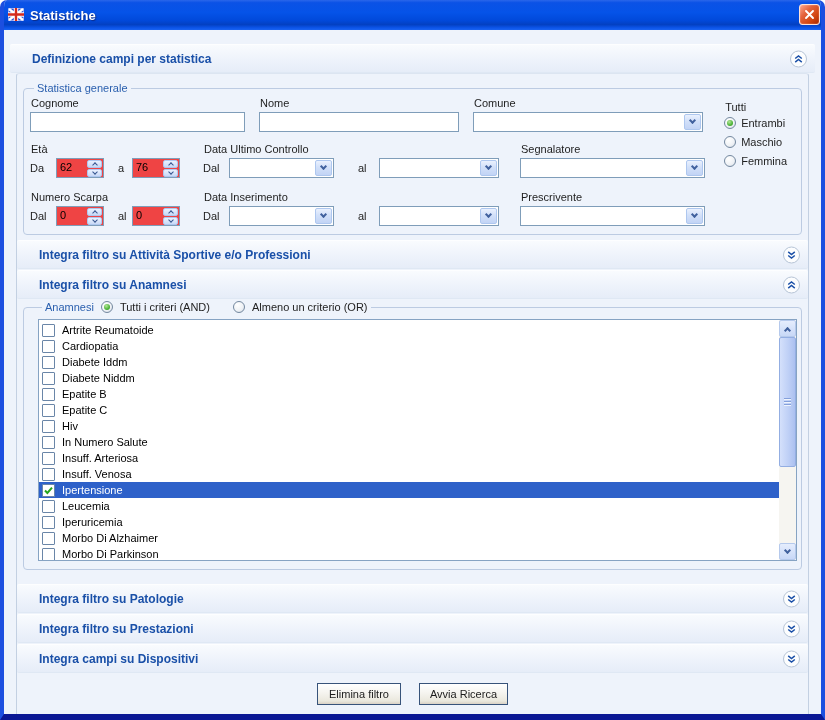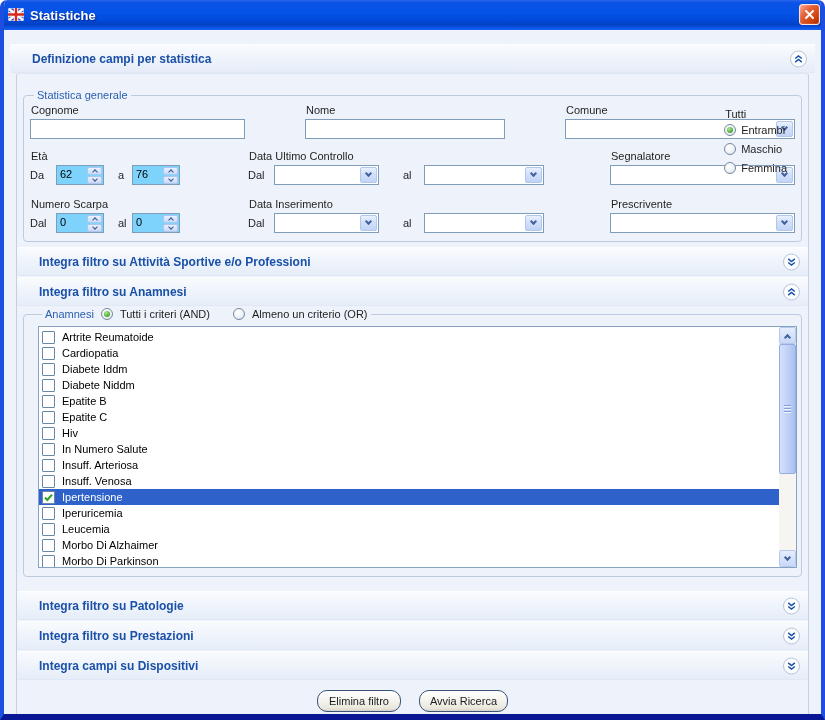--- a/index.html
+++ b/index.html
@@ -45,52 +45,52 @@
     display:flex;align-items:center;justify-content:center;cursor:pointer;padding:0;
   }
   .main-panel{
     margin:0 6px;background:#eef3fb;
     border:1px solid #c3d0e2;border-top-color:#dce5f1;border-radius:3px 3px 5px 5px;
     padding-bottom:12px;
   }
   
   fieldset.group{
     border:1px solid #bccbe2;border-radius:4px;
-    margin:15px 6px 0 6px;padding:0 6px 8px 6px;
+    margin:8px 6px 0 6px;padding:0 6px 8px 6px;
   }
   fieldset.group legend{color:#2a5fae;font-size:11px;padding:0 3px;margin-left:4px;}
   .field-label{font-size:11px;color:#1e1e1e;margin:0 0 2px 1px;height:14px;line-height:14px;}
   .inline-label{font-size:11px;color:#1e1e1e;line-height:20px;}
   
   .textbox{height:20px;background:#fff;border:1px solid #7f9db9;font-size:11px;padding:2px 3px;}
   .combo{display:flex;height:20px;border:1px solid #7f9db9;background:#fff;}
   .combo .val{flex:1;font-size:11px;padding:2px 3px;overflow:hidden;white-space:nowrap;}
   .drop-btn{
     width:17px;margin:1px;border-radius:2px;border:1px solid #aec7ef;
     background:linear-gradient(180deg,#eaf1fe 0%,#d2e0f9 45%,#c2d4f5 100%);
     display:flex;align-items:center;justify-content:center;padding:0;cursor:pointer;
   }
   .chev{width:5px;height:5px;border-right:2px solid #41619e;border-bottom:2px solid #41619e;transform:rotate(45deg);margin-top:-3px;}
-  .spinner{display:flex;width:48px;height:20px;border:1px solid #7f9db9;background:#7dd3fc;}
+  .spinner{display:flex;width:48px;height:20px;border:1px solid #7f9db9;background:#ef4444;}
   .spinner .val{flex:1;font-size:11px;padding:2px 3px;}
   .spin-btns{width:15px;margin:1px;display:flex;flex-direction:column;gap:1px;}
   .spin-btn{flex:1;border-radius:2px;border:1px solid #aec7ef;background:linear-gradient(180deg,#eaf1fe,#c9d9f6);display:flex;align-items:center;justify-content:center;padding:0;cursor:pointer;}
   .chev-up-sm{width:4px;height:4px;border-left:1.5px solid #35548e;border-top:1.5px solid #35548e;transform:rotate(45deg);margin-top:2px;}
   .chev-dn-sm{width:4px;height:4px;border-right:1.5px solid #35548e;border-bottom:1.5px solid #35548e;transform:rotate(45deg);margin-bottom:2px;}
   
   .radio{width:12px;height:12px;border-radius:50%;border:1px solid #74889f;flex:0 0 auto;
     background:radial-gradient(circle at 35% 30%,#ffffff,#eef1f5 60%,#ccd5e0 100%);
     display:inline-flex;align-items:center;justify-content:center;cursor:pointer;}
   .radio.checked::after{content:"";width:6px;height:6px;border-radius:50%;
     background:radial-gradient(circle at 38% 32%,#b4e798,#4db338 60%,#2c8d1f 100%);}
   .checkbox{width:13px;height:13px;border:1px solid #6a86a8;border-radius:1px;flex:0 0 auto;
     background:linear-gradient(135deg,#dfe5ec 0%,#ffffff 45%);
     display:inline-flex;align-items:center;justify-content:center;cursor:pointer;}
   
-  .g-row{display:flex;margin-top:8px;justify-content:space-between;}
+  .g-row{display:flex;margin-top:8px;}
   .g-col{display:flex;flex-direction:column;}
   .ctrl-row{display:flex;align-items:center;}
   .sesso-block{position:absolute;right:14px;top:6px;}
   .sesso-row{display:flex;gap:5px;margin-top:7px;}
   .sesso-row .inline-label{line-height:12px;}
   
   .anamnesi-legend{display:flex;align-items:center;gap:7px;}
   .anamnesi-legend .glabel{color:#2a5fae;}
   .anamnesi-legend .rlabel{color:#1e1e1e;}
   fieldset.anamnesi{padding:2px 4px 8px 14px;margin-top:2px;}
@@ -109,21 +109,21 @@
     display:flex;align-items:center;justify-content:center;cursor:pointer;}
   .grip{width:7px;height:8px;background:repeating-linear-gradient(180deg,#84a0dc 0 1px,#eef3fc 1px 2px,transparent 2px 3px);}
   
   .band.inner{margin:0 0 1px 0;}
   .band.first-inner{margin-top:5px;}
   .band.pat{margin-top:14px;}
   
   .btn-row{display:flex;justify-content:center;gap:18px;margin-top:10px;}
   .xp-btn{
     height:22px;min-width:84px;padding:0 10px;
-    border:1px solid #37537a;border-radius:10px;
+    border:1px solid #37537a;border-radius:0;
     background:linear-gradient(180deg,#ffffff 0%,#f5f4ef 45%,#eae8dd 85%,#d9d1c5 100%);
     font-family:"Liberation Sans",sans-serif;font-size:11px;color:#1c1c1c;cursor:pointer;
   }
   .result-band{margin:4px 0 0 0;}
 </style>
 </head>
 <body>
 
 <div class="window">
 
@@ -397,25 +397,25 @@
               <div class="list-row selected">
                 <span class="checkbox checked">
                   <svg width="11" height="11" viewBox="0 0 11 11">
                     <path d="M2 5.5 L4.4 8 L9 2.6" fill="none" stroke="#26a51e" stroke-width="2"></path>
                   </svg>
                 </span>
                 <span class="list-label">Ipertensione</span>
               </div>
               <div class="list-row">
                 <span class="checkbox"></span>
+                <span class="list-label">Leucemia</span>
+              </div>
+              <div class="list-row">
+                <span class="checkbox"></span>
                 <span class="list-label">Iperuricemia</span>
-              </div>
-              <div class="list-row">
-                <span class="checkbox"></span>
-                <span class="list-label">Leucemia</span>
               </div>
               <div class="list-row">
                 <span class="checkbox"></span>
                 <span class="list-label">Morbo Di Alzhaimer</span>
               </div>
               <div class="list-row">
                 <span class="checkbox"></span>
                 <span class="list-label">Morbo Di Parkinson</span>
               </div>
             </div>

